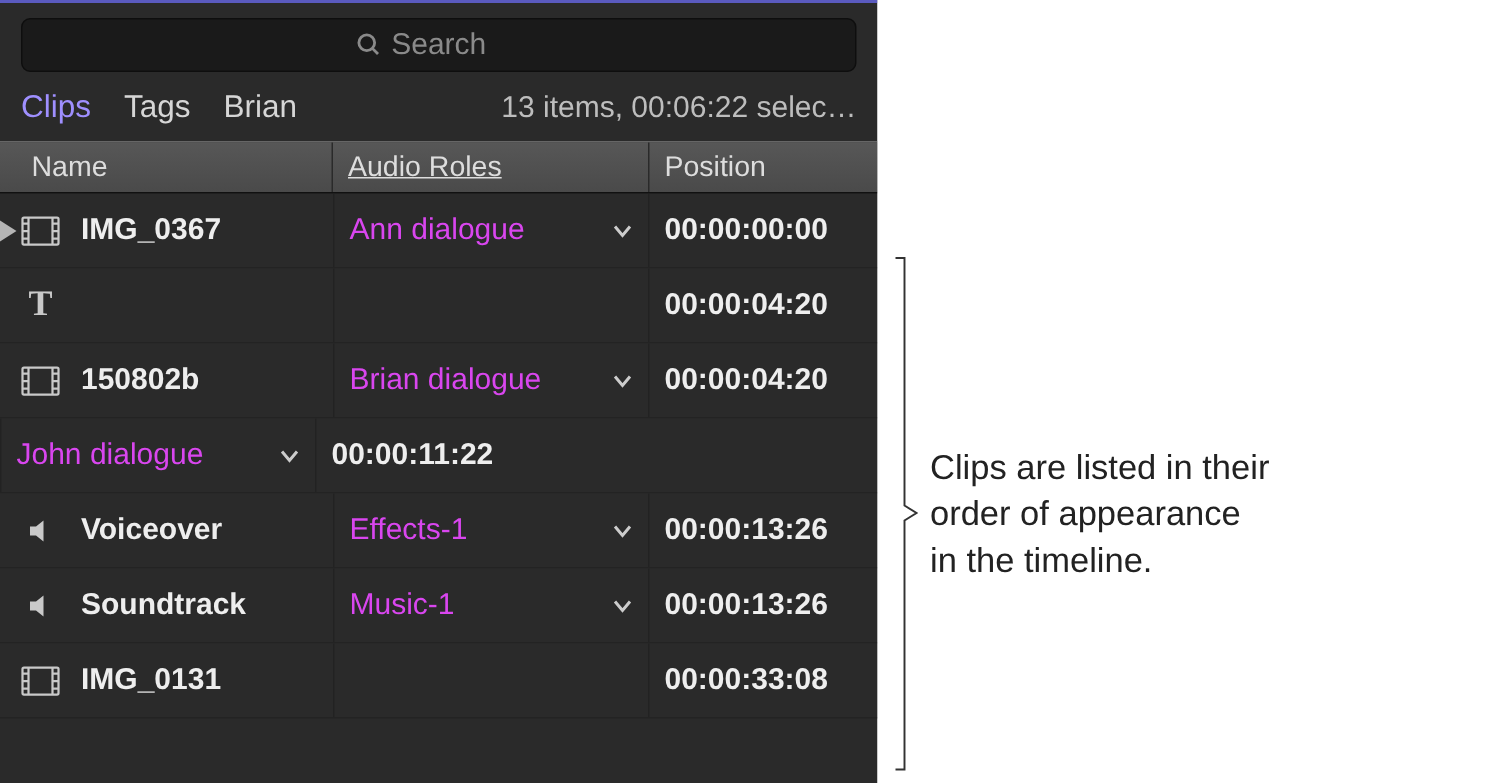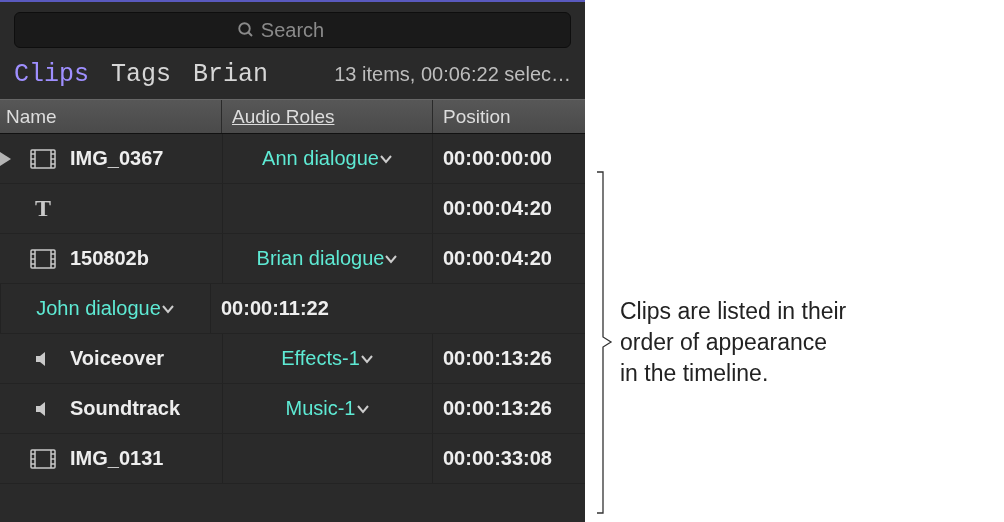--- a/index.html
+++ b/index.html
@@ -4,35 +4,35 @@
   <style>
     * { margin: 0; padding: 0; box-sizing: border-box; font-family: -apple-system, BlinkMacSystemFont, "Helvetica Neue", Arial, sans-serif; }
     body { background: #fff; width: 1004px; height: 522px; display: flex; }
     .left-pane { width: 585px; background: #2a2a2a; display: flex; flex-direction: column; border-top: 2px solid #5a5abf; }
     .search-row { padding: 10px 14px 7px; }
     .search-box { position: relative; background: #1a1a1a; border: 1px solid #0e0e0e; border-radius: 6px; height: 36px; display: flex; align-items: center; padding: 0 0; }
     .search-icon { position: absolute; left: 222px; top: 8px; color: #888; }
     .search-input { background: transparent; border: none; color: #ccc; font-size: 20px; outline: none; text-align: center; width: 100%; }
     .search-input::placeholder { color: #8a8a8a; }
     .tabs-row { display: flex; align-items: center; padding: 5px 14px 10px; gap: 22px; }
-    .tab { font-size: 25px; color: #d6d6d6; cursor: pointer; font-family: Liberation Mono, monospace; }
+    .tab { font-size: 21px; color: #d6d6d6; cursor: pointer; }
     .tab.active { color: #9f8fff; }
     .status-text { margin-left: auto; color: #bdbdbd; font-size: 20px; white-space: nowrap; overflow: hidden; text-overflow: ellipsis; max-width: 260px; }
     .table-header { display: flex; background: linear-gradient(#575757, #4a4a4a); border-top: 1px solid #666; border-bottom: 1px solid #111; height: 35px; align-items: center; }
     .th { color: #ddd; font-size: 19px; padding: 0 10px; height: 100%; display: flex; align-items: center; border-right: 1px solid #2a2a2a; }
     .th:last-child { border-right: none; }
-    .col-name { width: 222px; padding-left: 6px; }
+    .col-name { width: 222px; padding-left: 21px; }
     .col-role { width: 211px; text-decoration: underline; }
     .col-pos  { width: 152px; }
     .table-body { flex: 1; overflow: hidden; }
     .row { display: flex; height: 50px; align-items: center; background: #2a2a2a; border-bottom: 1px solid #232323; position: relative; }
     .row.has-pointer::before { content: ""; position: absolute; left: -3px; top: 50%; transform: translateY(-50%); width: 0; height: 0; border-top: 9px solid transparent; border-bottom: 9px solid transparent; border-left: 14px solid #b5b5b5; }
     .cell { padding: 0 10px; color: #eee; font-size: 20px; overflow: hidden; white-space: nowrap; text-overflow: ellipsis; display: flex; align-items: center; height: 100%; }
-    .cell.name { width: 222px; font-weight: 600; padding-left: 30px; gap: 14px; }
-    .cell.role { width: 211px; color: #5eead4; display: flex; justify-content: center; border-left: 1px solid #222; border-right: 1px solid #222; }
+    .cell.name { width: 222px; font-weight: 600; padding-left: 14px; gap: 14px; }
+    .cell.role { width: 211px; color: #d946ef; display: flex; justify-content: space-between; border-left: 1px solid #222; border-right: 1px solid #222; }
     .cell.pos  { width: 152px; font-weight: 600; }
     .chev { color: #ccc; font-size: 14px; }
     .icon-box { width: 26px; display: flex; justify-content: center; }
     .right-pane { flex: 1; position: relative; background: #fff; }
     .bracket { position: absolute; left: 10px; top: 170px; height: 345px; width: 18px; }
     .bracket svg { width: 100%; height: 100%; }
     .annotation { position: absolute; left: 35px; top: 296px; color: #222; font-size: 23px; line-height: 1.35; }
     .clip-icon line, .clip-icon rect { stroke: #c9c9c9; stroke-width: 1.5; fill: none; }
     .text-icon { font-family: Georgia, 'Times New Roman', serif; font-size: 24px; color: #c9c9c9; }
     .speaker-icon { fill: #c9c9c9; }

